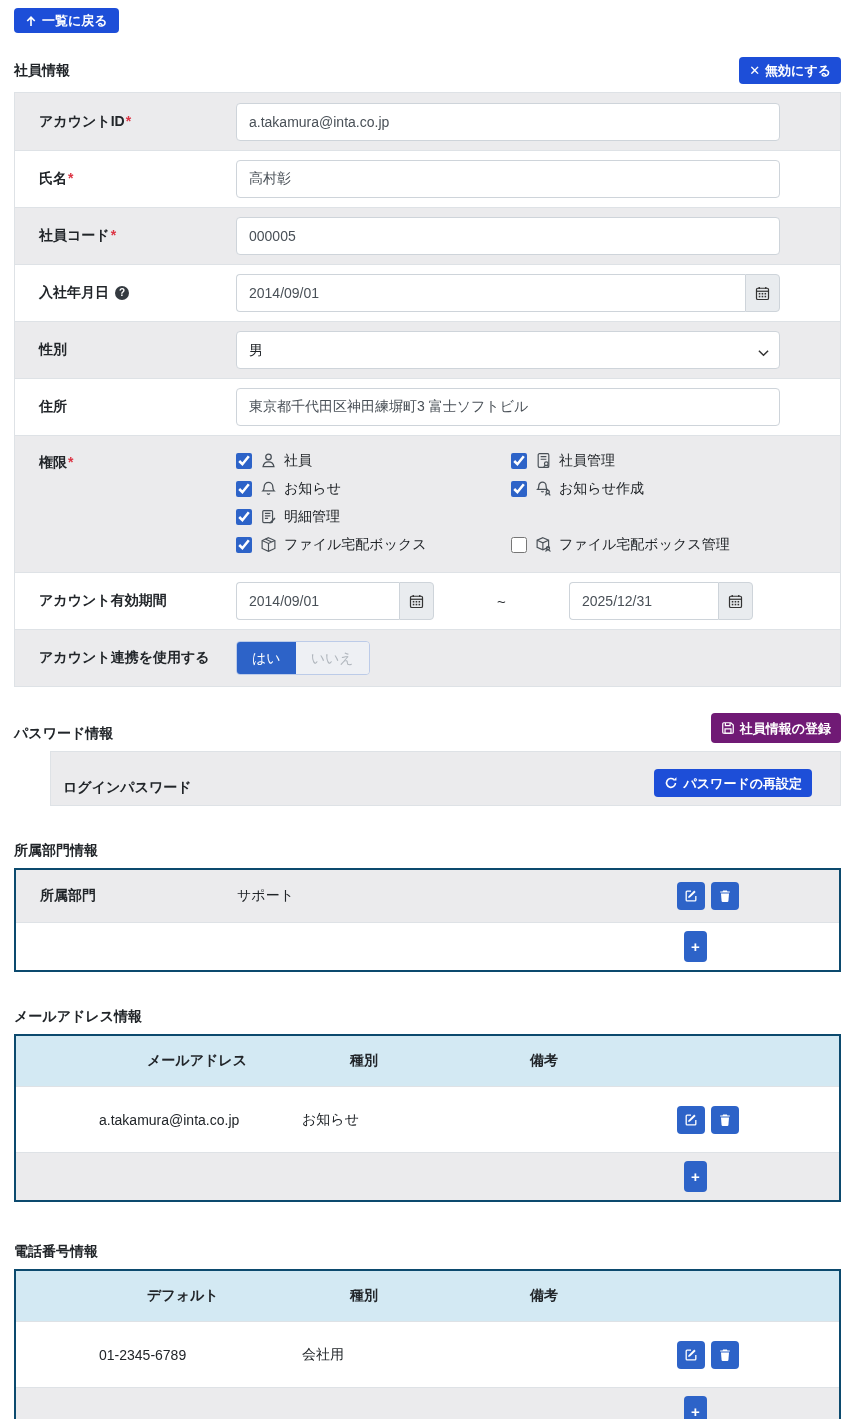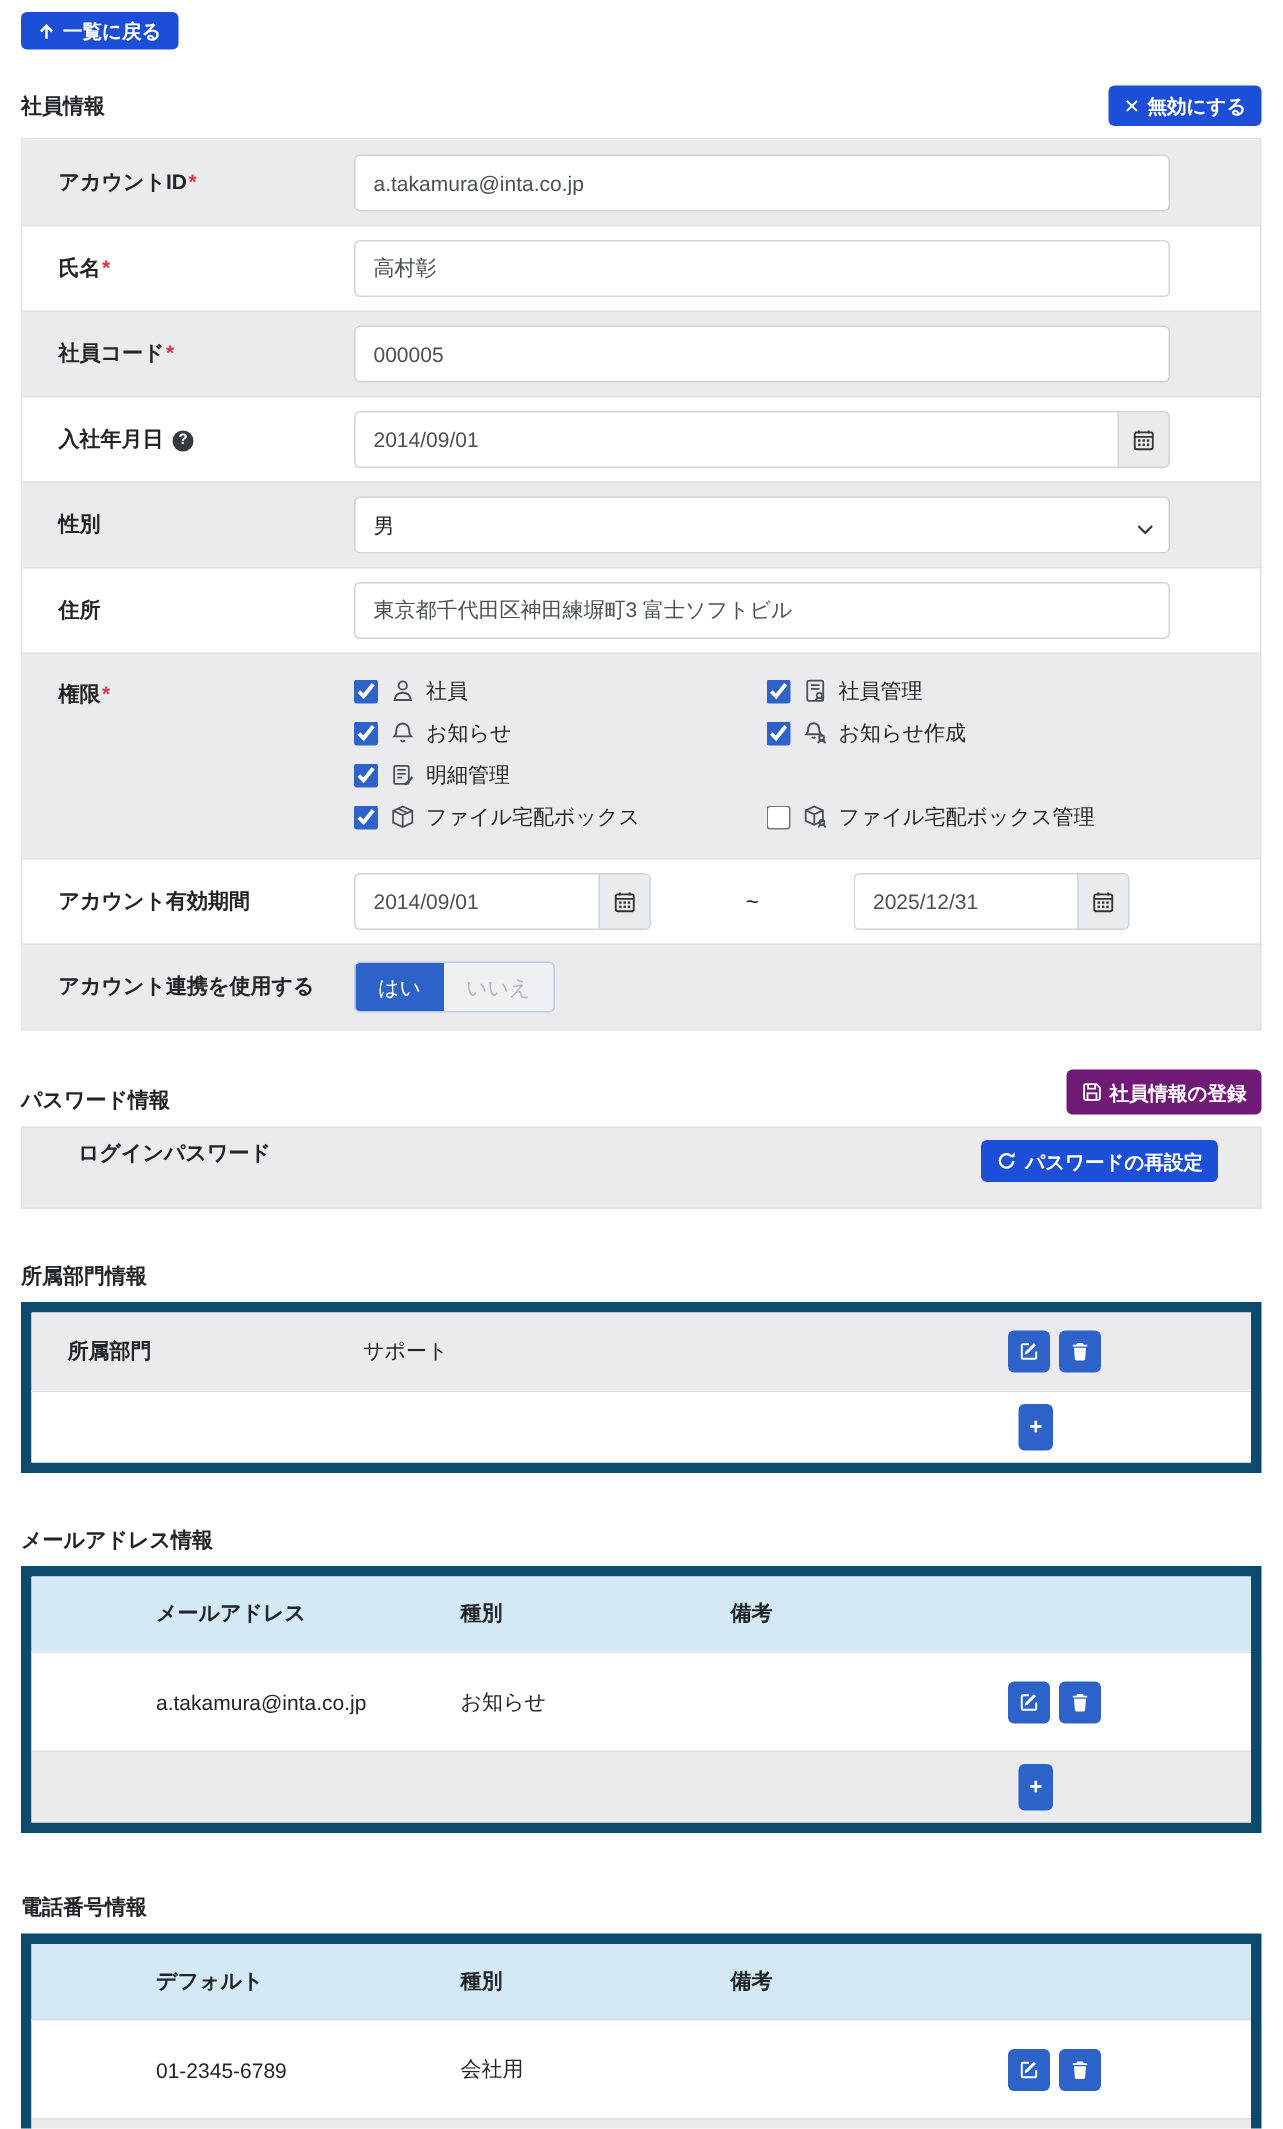--- a/index.html
+++ b/index.html
@@ -69,31 +69,31 @@
   .perm-item input[type=checkbox] { width:16px; height:16px; accent-color:#2d63c8; margin:0 2px 0 0; }
   .picon { display:inline-flex; width:18px; height:18px; }
 
   
   .toggle-group { display:inline-flex; border:1px solid #bccbe8; border-radius:4px; overflow:hidden; }
   .tg-btn { border:none; font-family:inherit; font-size:14px; padding:9px 15px; cursor:pointer; line-height:1; }
   .tg-on  { background:#2d63c8; color:#fff; }
   .tg-off { background:#eef0f4; color:#b0b6bd; }
 
   
-  .pw-row { border:1px solid #dee2e6; background:#ebebed; display:flex; align-items:flex-start;
-            justify-content:space-between; min-height:55px; padding:8px 28px 8px 37px; }
+  .pw-row { border:1px solid #dee2e6; background:#ebebed; display:flex; align-items:flex-end;
+            justify-content:space-between; min-height:55px; padding:8px 28px 8px 12px;margin-left:36px; }
   .pw-label { font-weight:bold; }
 
   
-  .sect-table { border:7px solid #0c4a6e; }
+  .sect-table { border:2px solid #0c4a6e; }
   .srow { display:flex; align-items:center; border-top:1px solid #dee2e6; }
   .srow:first-child { border-top:none; }
   .srow-gray { background:#ebebed; }
   .srow-white { background:#fff; }
-  .srow-blue { background:#d3e9f3; }
+  .srow-blue { background:#d3e9f3;padding-left:48px; }
   .dept-row { min-height:52px; }
   .dept-label { width:221px; padding-left:24px; font-weight:bold; flex-shrink:0; }
   .dept-value { flex:1; }
   .actions { display:flex; gap:6px; margin-left:auto; padding-right:100px; }
   .icon-btn { width:28px; height:28px; border:none; border-radius:4px; background:#2d63c8; color:#fff;
               display:inline-flex; align-items:center; justify-content:center; cursor:pointer; }
   .add-row { min-height:48px; display:flex; align-items:center; justify-content:flex-end; padding-right:132px; }
   .add-btn { width:23px; height:31px; border:none; border-radius:4px; background:#2d63c8; color:#fff;
              font-size:15px; font-weight:bold; display:inline-flex; align-items:center; justify-content:center; cursor:pointer; }
 

